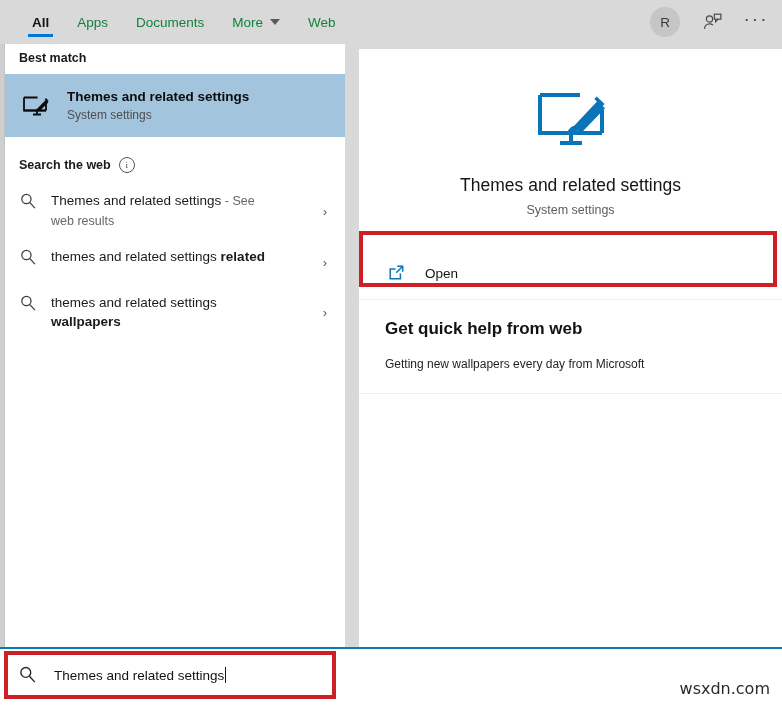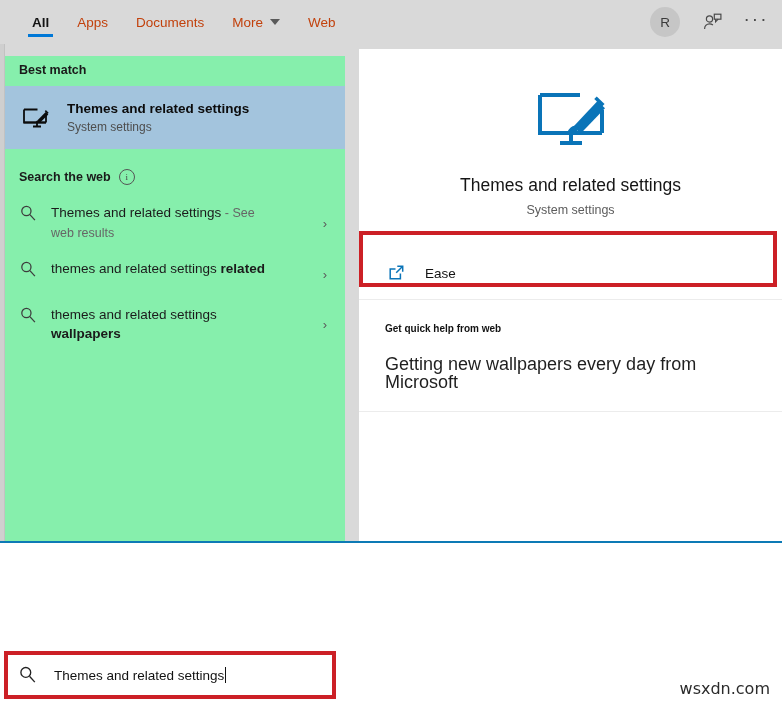--- a/index.html
+++ b/index.html
@@ -15,21 +15,21 @@
     overflow: hidden;
     -webkit-font-smoothing: antialiased;
   }
 
   
   #flyout {
     position: absolute;
     left: 0;
     top: 0;
     width: 782px;
-    height: 543px;
+    height: 649px;
     background: #d9d9d9;
     border-bottom: 2px solid #0d7ab5;
     box-sizing: border-box;
     overflow: hidden;
   }
   .left-edge-strip {
     position: absolute;
     left: 0; top: 0;
     width: 4px; height: 649px;
     background: #cfcfcf;
@@ -56,21 +56,21 @@
     display: flex;
     align-items: flex-start;
   }
   .tab {
     position: relative;
     height: 44px;
     display: flex;
     align-items: center;
     padding: 0 14px;
     font-size: 13.5px;
-    color: #c2410c;
+    color: #15803d;
     cursor: default;
     white-space: nowrap;
   }
   .tab.active {
     color: #141414;
     font-weight: bold;
   }
   .tab.active .tab-underline {
     position: absolute;
     left: 10px;
@@ -121,22 +121,21 @@
     color: #4a4a4a;
     line-height: 10px;
     padding-bottom: 7px;
   }
 
   
   #left-pane {
     position: absolute;
     left: 5px; top: 44px;
     width: 340px; height: 605px;
-    background: #86efac;
-    margin-top: 12px;
+    background: #ffffff;
   }
   .section-label {
     font-size: 12.5px;
     font-weight: bold;
     color: #1a1a1a;
     padding-left: 14px;
     display: flex;
     align-items: center;
     height: 28px;
   }
@@ -272,27 +271,27 @@
     color: #141414;
   }
 
   .divider {
     height: 1px;
     background: #ececec;
     margin: 0;
   }
   .info-block { padding: 20px 24px 20px 26px; }
   .info-block .blk-title {
-    font-size: 10px;
+    font-size: 17px;
     font-weight: bold;
     color: #121212;
     line-height: 18px;
   }
   .info-block .blk-body {
-    font-size: 18px;
+    font-size: 12px;
     color: #1f1f1f;
     line-height: 18px;
     margin-top: 17px;
   }
 
   
   #searchbar {
     position: absolute;
     left: 5px;
     top: 652px;
@@ -489,21 +488,21 @@
     </div>
 
     <div class="action-row">
       <span class="ext-icon">
         <svg width="19" height="19" viewBox="0 0 19 19" fill="none" stroke="currentColor" stroke-width="1.5">
           <path d="M13.4 10.6v5.2H3.2V5.9h5.3"></path>
           <path d="M10.3 3.3h5.4v5.4"></path>
           <path d="M15.5 3.5L9.2 9.8"></path>
         </svg>
       </span>
-      <span class="action-label">Ease</span>
+      <span class="action-label">Open</span>
     </div>
 
     <div class="divider"></div>
 
     <div class="info-block">
       <div class="blk-title">Get quick help from web</div>
       <div class="blk-body">Getting new wallpapers every day from Microsoft</div>
     </div>
 
     <div class="divider"></div>

